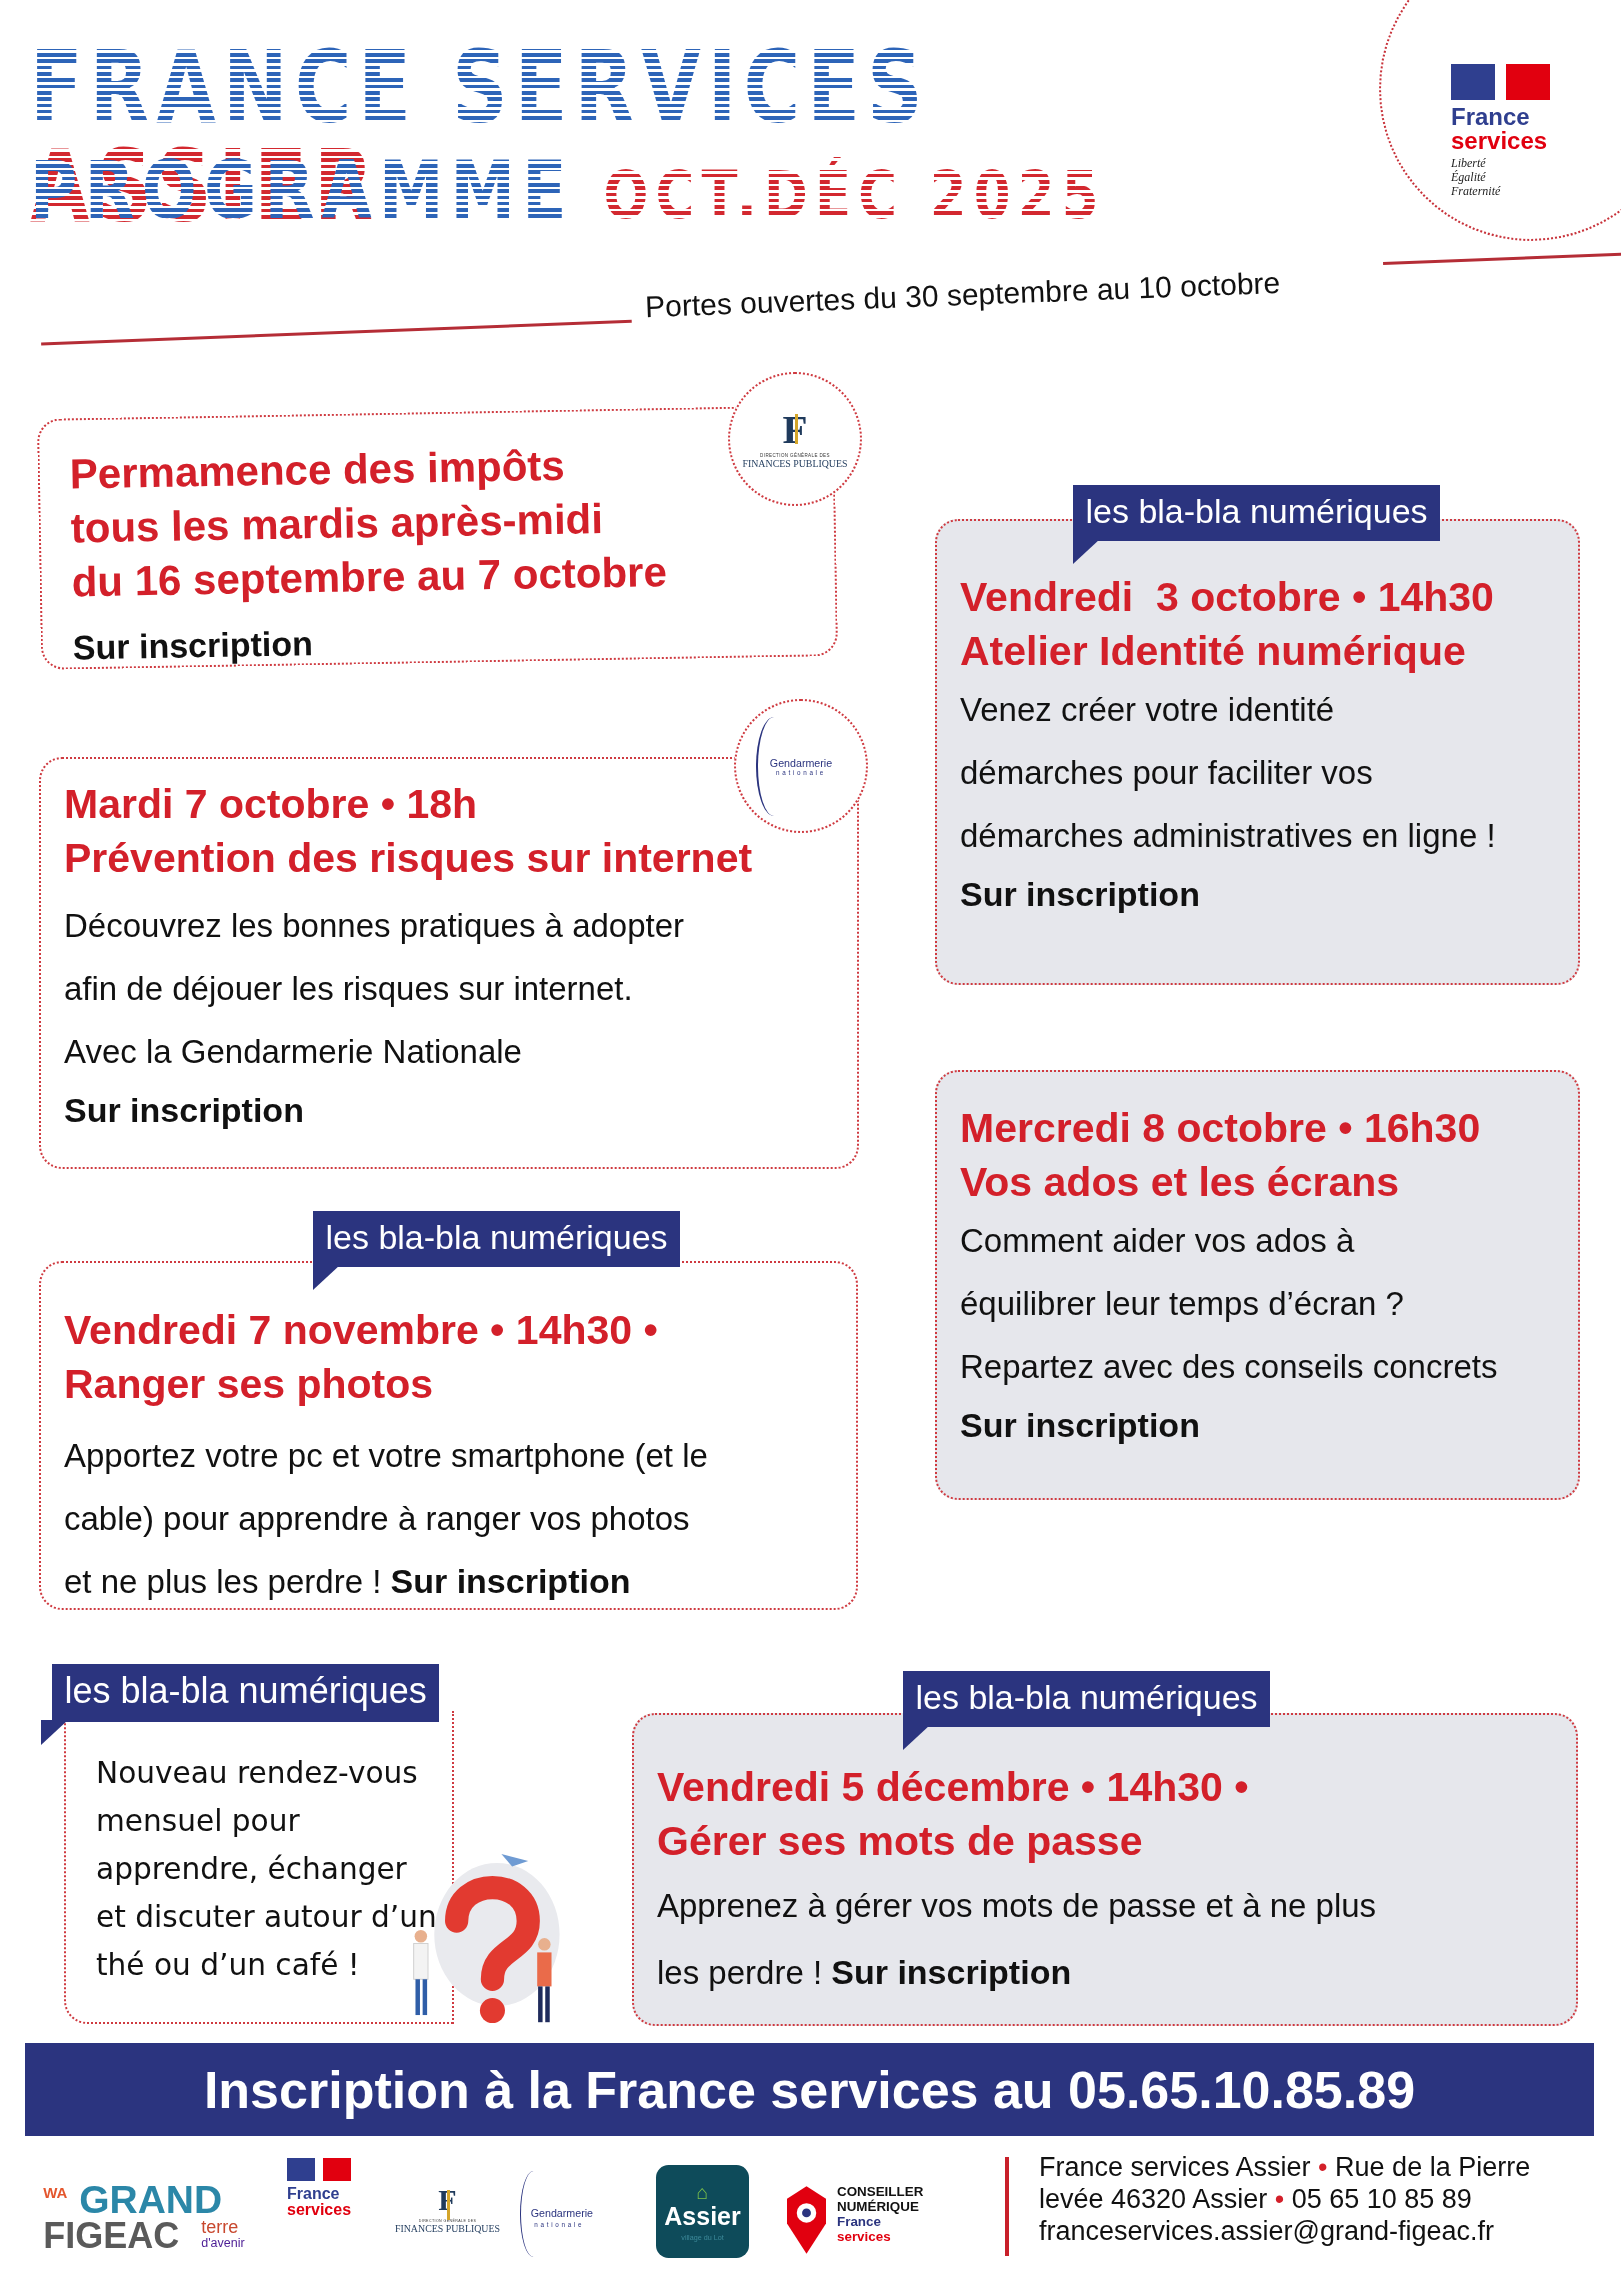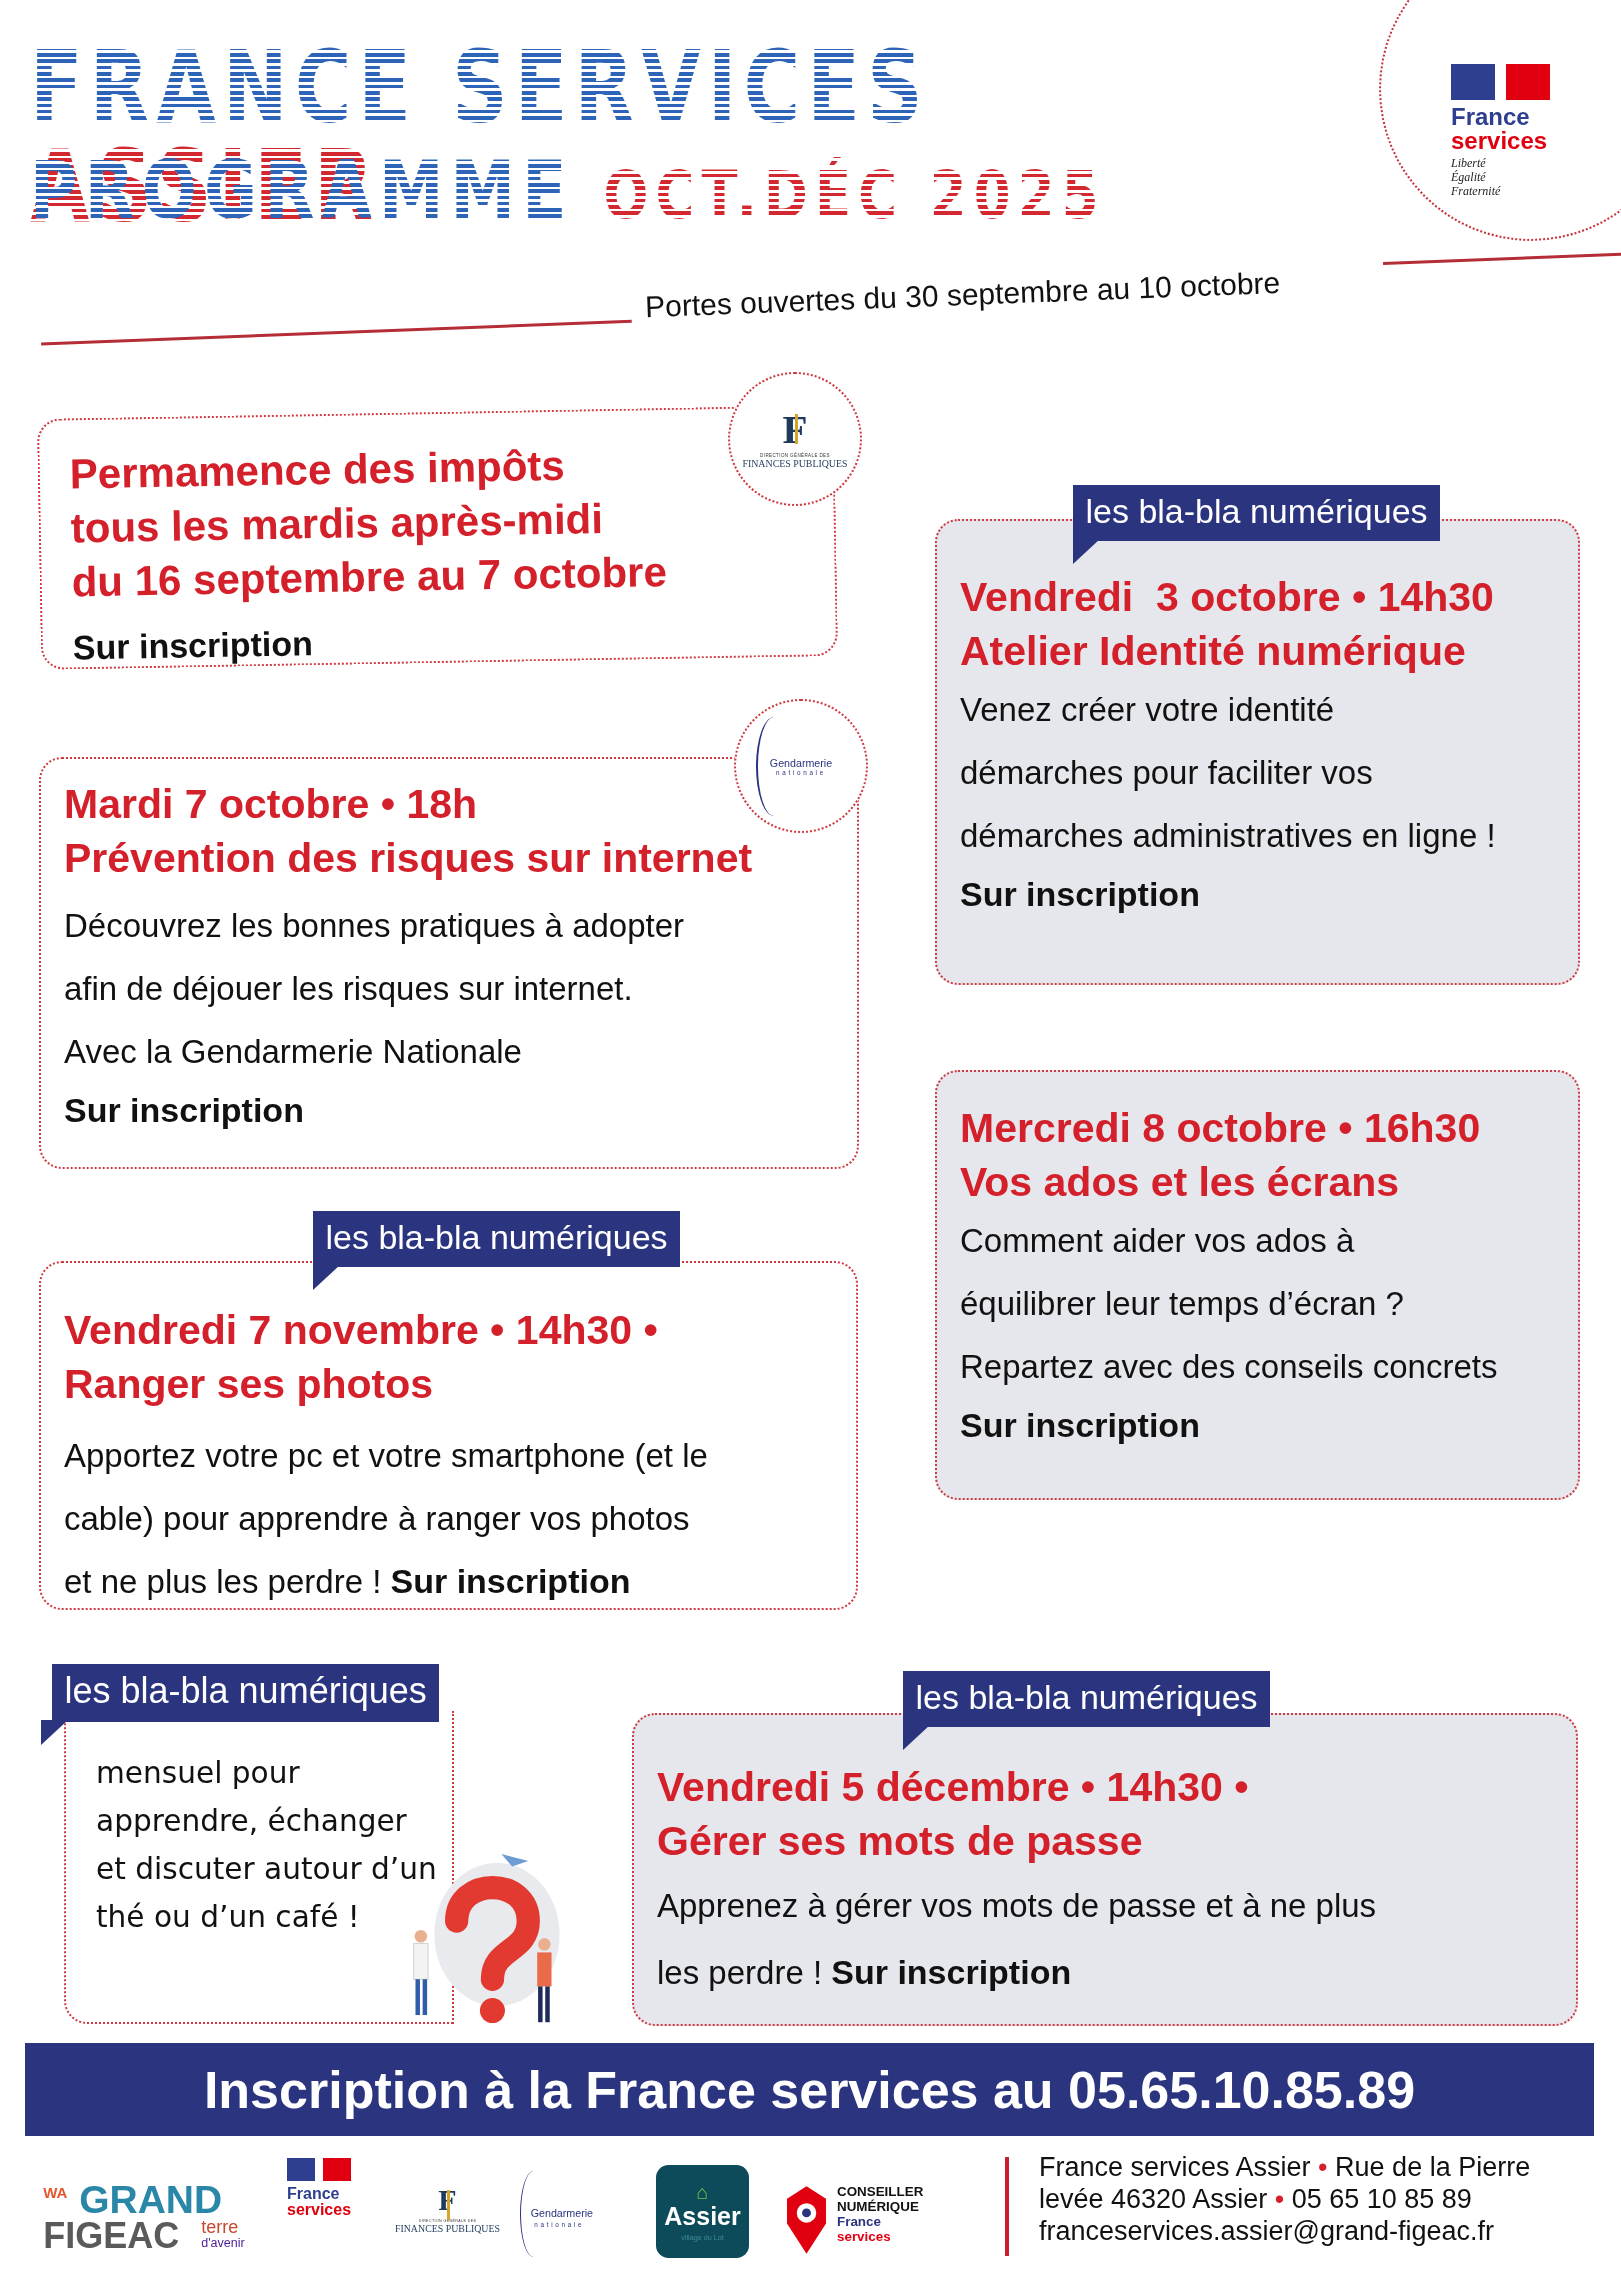--- a/index.html
+++ b/index.html
@@ -205,20 +205,21 @@
     </div>
   </div>
 </div>
 <div class="badge" style="left:313px; top:1211px;">
   <span>les bla-bla numériques</span>
   <span class="tail"></span>
 </div>
 
 <div class="card white" style="left:64px; top:1711px; width:390px; height:313px; border-top:none; border-radius:0 0 0 23px; border-right:2.7px dotted #cf3a40;">
   <div style="position:absolute; left:30px; top:38px; font-family:'DejaVu Sans', sans-serif; font-size:29.6px; line-height:48px; color:#111; white-space:nowrap;">
+    <div>Nouveau rendez-vous</div>
     <div>mensuel pour</div>
     <div>apprendre, échanger</div>
     <div>et discuter autour d’un</div>
     <div>thé ou d’un café !</div>
   </div>
 </div>
 <div class="badge" style="left:52px; top:1664px; font-size:36px;">
   <span>les bla-bla numériques</span>
   <span class="tail" style="left:-10.7px;"></span>
 </div>

